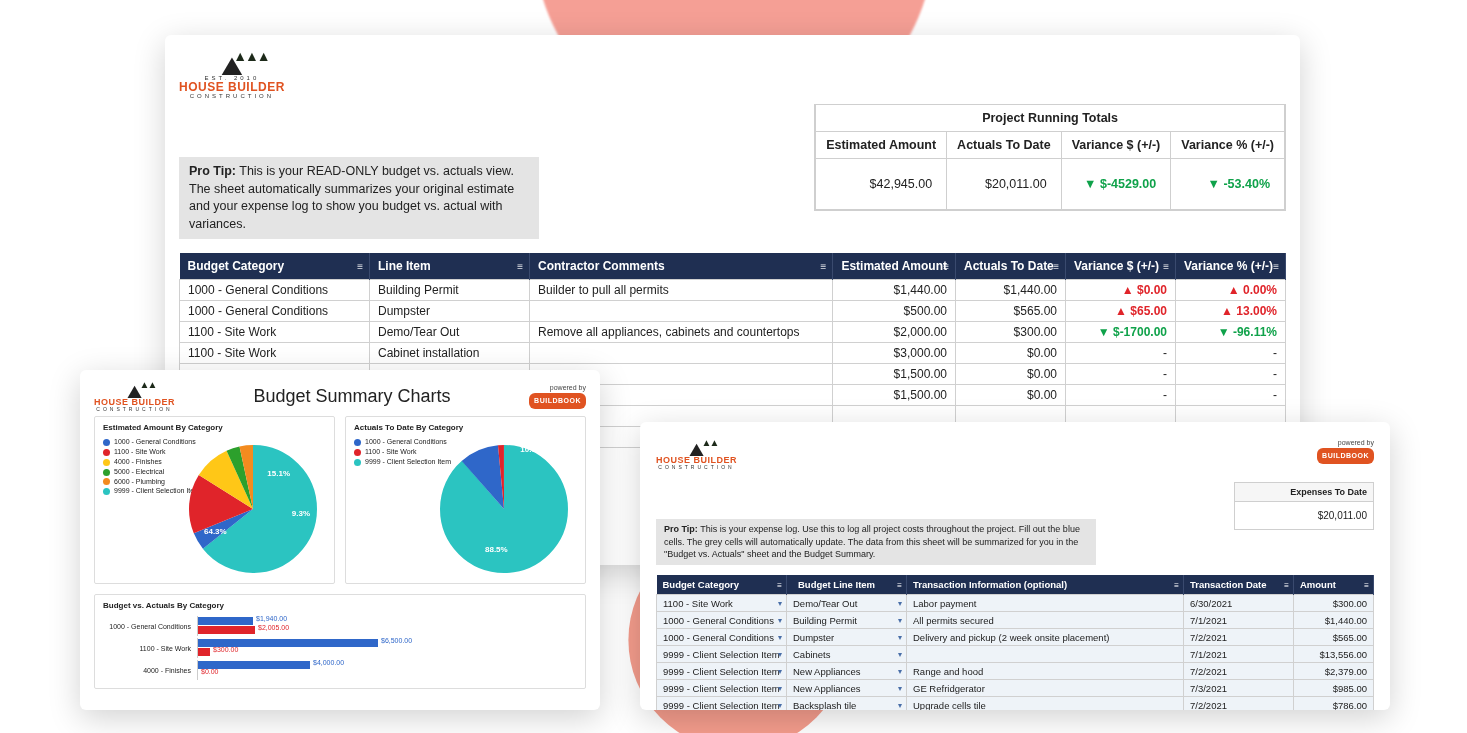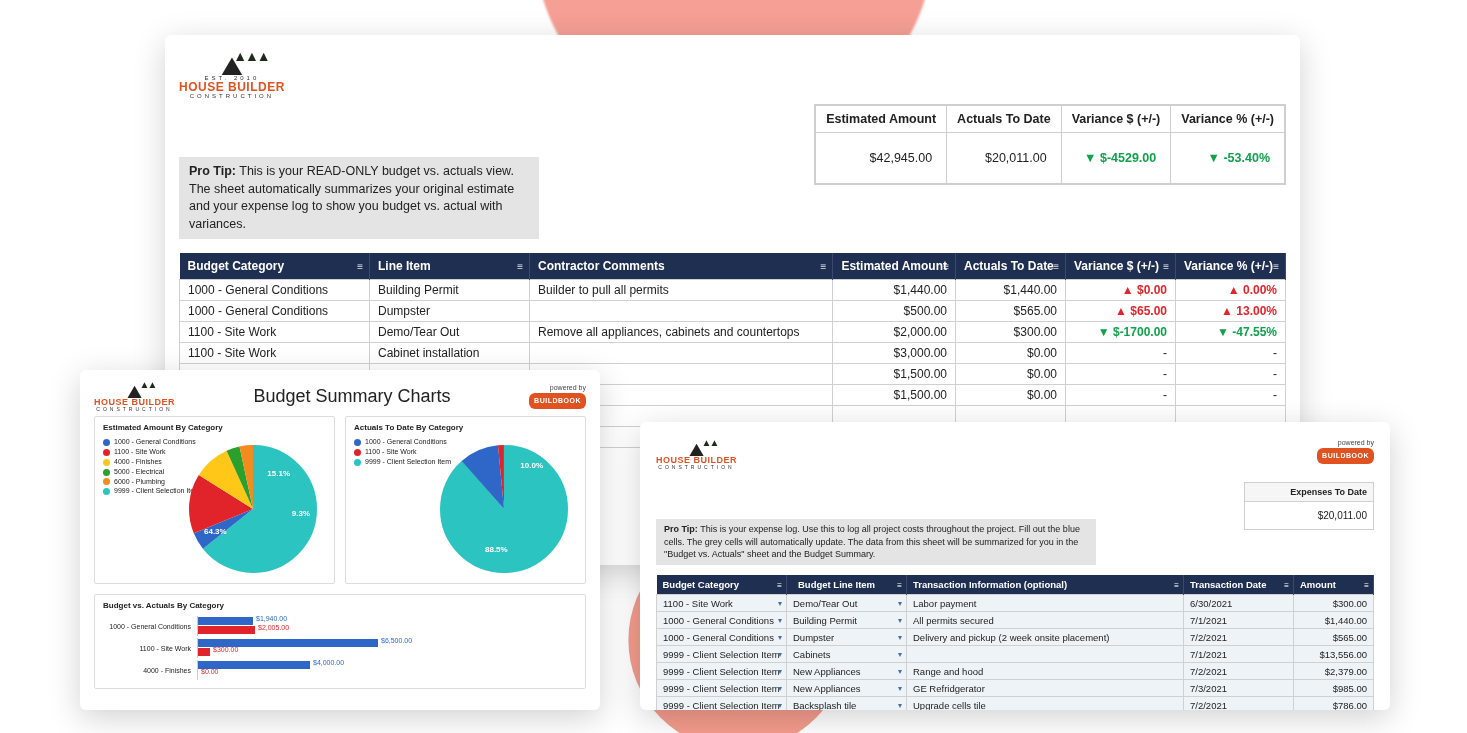--- a/index.html
+++ b/index.html
@@ -171,21 +171,21 @@
   .bar-row .val.bud { top: -1px; color: var(--bud-bar); }
   .bar-row .val.act { top: 8px; color: var(--act-bar); }
 
   
   .exp-top { display: flex; gap: 8px; align-items: flex-start; margin-bottom: 10px; }
   .exp-summary {
     margin-left: auto;
     border: 1px solid var(--light-border);
     font-size: 10px;
     text-align: right;
-    width: 130px;
+    width: 140px;
   }
   .exp-summary .hdr { font-weight: 700; padding: 4px 6px; border-bottom: 1px solid var(--light-border); background: #f6f6f6; font-size: 9px; text-align: right; }
   .exp-summary .val { padding: 8px 6px; }
 
   .exp-grid { width: 100%; border-collapse: collapse; font-size: 9.5px; }
   .exp-grid thead th {
     background: var(--navy); color: #fff; font-weight: 700; text-align: left;
     padding: 4px 6px; position: relative; white-space: nowrap;
     border-right: 1px solid #3a4a6e;
   }
@@ -216,20 +216,23 @@
       </div>
       <div class="protip">
         <strong>Pro Tip:</strong>
         <span>This is your READ-ONLY budget vs. actuals view. The sheet automatically summarizes your original estimate and your expense log to show you budget vs. actual with variances.</span>
       </div>
     </div>
 
     <div class="totals-box">
       <table>
         <tbody>
+            <tr>
+              <th colspan="4" class="top-title">Project Running Totals</th>
+            </tr>
         <tr>
           <th>Estimated Amount</th>
           <th>Actuals To Date</th>
           <th>Variance $ (+/-)</th>
           <th>Variance % (+/-)</th>
         </tr>
         <tr>
           <td>$42,945.00</td>
           <td>$20,011.00</td>
           <td class="green tri-down">$-4529.00</td>
@@ -271,21 +274,21 @@
           <td class="num up red">$65.00</td>
           <td class="num up red">13.00%</td>
         </tr>
         <tr>
           <td>1100 - Site Work</td>
           <td>Demo/Tear Out</td>
           <td>Remove all appliances, cabinets and countertops</td>
           <td class="num">$2,000.00</td>
           <td class="num">$300.00</td>
           <td class="num down green">$-1700.00</td>
-          <td class="num down green">-47.55%</td>
+          <td class="num down green">-96.11%</td>
         </tr>
         <tr>
           <td>1100 - Site Work</td>
           <td>Cabinet installation</td>
           <td></td>
           <td class="num">$3,000.00</td>
           <td class="num">$0.00</td>
           <td class="num">-</td>
           <td class="num">-</td>
         </tr>
@@ -380,21 +383,21 @@
           <div><span class="dot" style="background:var(--chart-cyan)"></span>9999 - Client Selection Item</div>
         </div>
       <div class="pie-wrap">
         <svg viewBox="0 0 100 100">
 
           <circle r="25" cx="50" cy="50" fill="transparent" stroke="var(--chart-cyan)" stroke-width="50" stroke-dasharray="138.9 157" transform="rotate(-90 50 50)"></circle>
           <circle r="25" cx="50" cy="50" fill="transparent" stroke="var(--chart-blue)" stroke-width="50" stroke-dasharray="15.7 157" transform="rotate(228.6 50 50)"></circle>
           <circle r="25" cx="50" cy="50" fill="transparent" stroke="var(--chart-red)" stroke-width="50" stroke-dasharray="2.36 157" transform="rotate(264.6 50 50)"></circle>
         </svg>
         <div class="pie-label" style="left:54px; top:100px;">88.5%</div>
-        <div class="pie-label" style="right:34px; top:16px;margin-left:31px;">10.0%</div>
+        <div class="pie-label" style="right:34px; top:0;margin-left:31px;">10.0%</div>
       </div>
     </div>
   </div>
 
   <div class="bar-panel">
     <div class="panel-title">Budget vs. Actuals By Category</div>
     <div id="bar-rows">
         <div class="bar-row">
           <div class="cat">1000 - General Conditions</div>
           <div class="bars">

